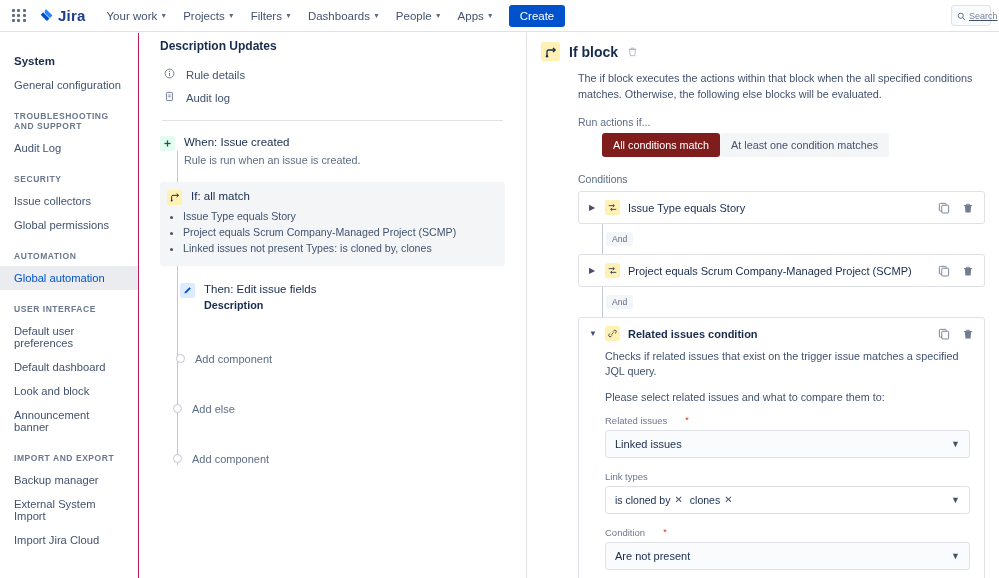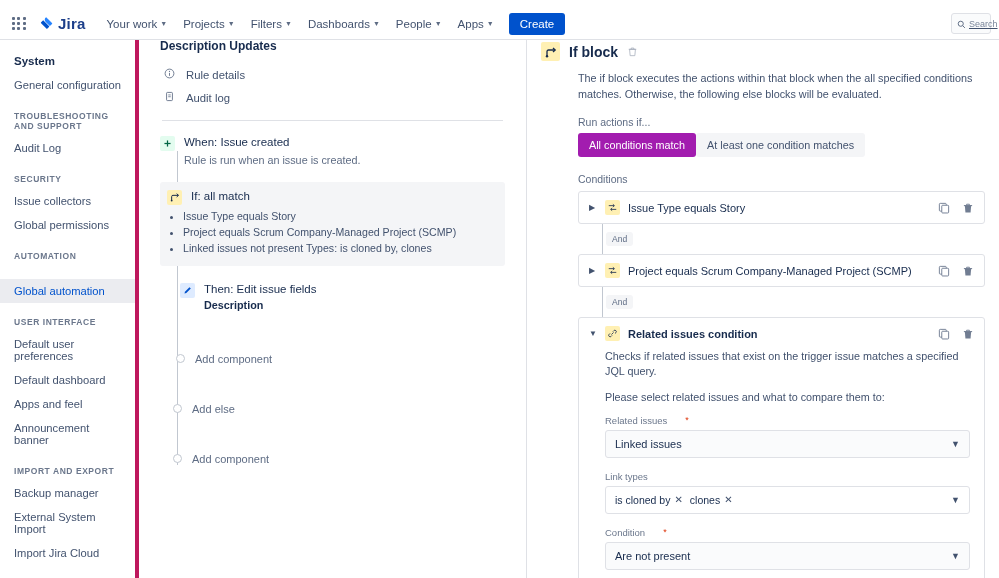--- a/index.html
+++ b/index.html
@@ -6,21 +6,21 @@
   html, body {
     width: 999px; height: 578px;
     font-family: "Liberation Sans", sans-serif;
     background: #ffffff;
     color: #42526e;
     overflow: hidden;
   }
 
   
   .topnav {
-    position: absolute; top: 8px; left: 0;
+    position: absolute; top: 0; left: 0;
     width: 999px; height: 32px;
     background: #ffffff;
     border-bottom: 1px solid #dfe1e6;
     display: flex; align-items: center;
     padding: 0 8px;
     z-index: 20;
   }
   .apps-grid {
     width: 22px; height: 22px;
     display: grid; grid-template-columns: repeat(3,1fr);
@@ -53,39 +53,39 @@
     display: flex; align-items: center; gap: 3px;
     padding: 0 5px; cursor: text; text-decoration: underline;
   }
   .search-box .ph { font-size: 9px; color: #7a869a; }
 
   
   .sidebar {
     position: absolute; top: 33px; left: 0;
     width: 139px; height: 545px;
     background: #ffffff;
-    border-right: 4px solid #be185d;
+    border-right: 1px solid #be185d;
     overflow: hidden;
     padding-top: 16px;
   }
   .sb-head {
     font-size: 11.5px; color: #172b4d; font-weight: 600;
     padding: 6px 14px;
   }
   .sb-section {
     font-size: 8.5px; font-weight: 700; color: #6b778c;
     letter-spacing: .55px; padding: 14px 14px 5px 14px;
     text-transform: uppercase;
   }
   .sb-item {
     font-size: 11.2px; color: #42526e;
     padding: 6px 14px; cursor: pointer;
     display: flex; align-items: center; gap: 5px;
   }
-  .sb-item.active { background: #ebecf0; color: #0052cc; font-weight: 400; margin-top: 13px; }
+  .sb-item.active { background: #ebecf0; color: #0052cc; font-weight: 400; }
 
   
   .tree {
     position: absolute; top: 33px; left: 140px;
     width: 385px; height: 545px;
     background: #ffffff;
     padding: 0 20px;
     overflow: hidden;
   }
   .tree-title {
@@ -168,21 +168,21 @@
   .lbl {
     font-size: 10.5px; color: #5e6c84;
     margin: 0 0 5px 37px;
   }
   .seg-wrap { display: flex; margin: 0 0 16px 37px; }
   .seg {
     font-size: 10.8px; padding: 6px 11px;
     background: #f4f5f7; color: #42526e;
     cursor: pointer; border-radius: 3px;
   }
-  .seg.on { background: #a21caf; color: #fff; }
+  .seg.on { background: #7f1d1d; color: #fff; margin-left: 24px; }
 
   .cond-label { font-size: 10.5px; color: #5e6c84; margin: 0 0 6px 37px; }
   .cond-area { margin-left: 37px; position: relative; }
   .cond-card {
     border: 1px solid #dfe1e6; border-radius: 3px;
     background: #fff;
   }
   .cond-row {
     display: flex; align-items: center; gap: 8px;
     padding: 8px 10px;
@@ -326,21 +326,21 @@
   </div>
 
   <div class="sb-section">USER INTERFACE</div>
   <div class="sb-item">
     <span>Default user preferences</span>
   </div>
   <div class="sb-item">
     <span>Default dashboard</span>
   </div>
   <div class="sb-item">
-    <span>Apps and feel</span>
+    <span>Look and block</span>
   </div>
   <div class="sb-item">
     <span>Announcement banner</span>
   </div>
 
   <div class="sb-section">IMPORT AND EXPORT</div>
   <div class="sb-item">
     <span>Backup manager</span>
   </div>
   <div class="sb-item">

